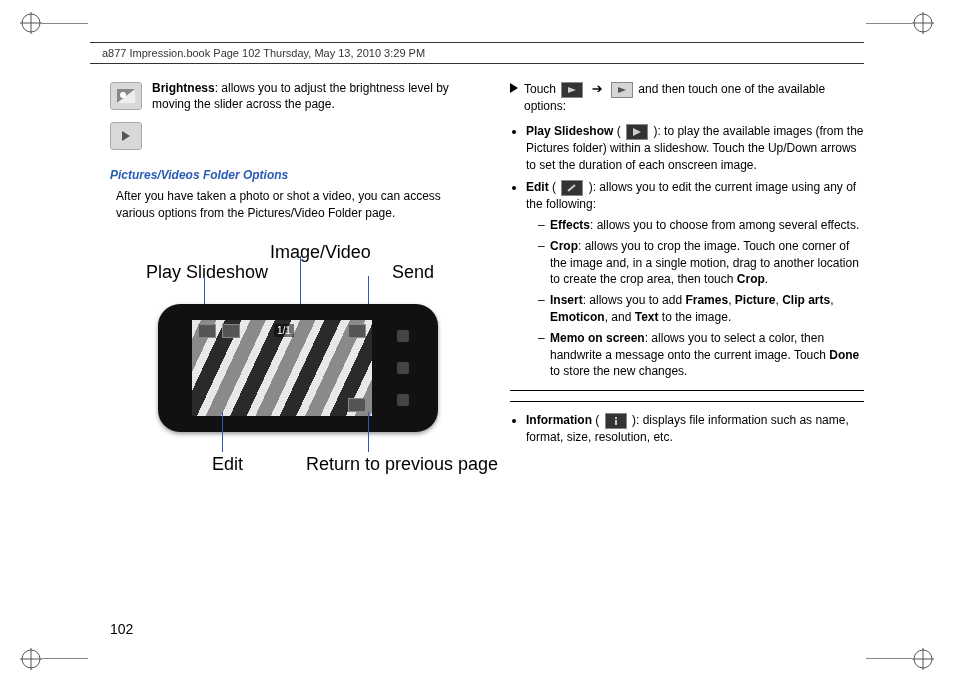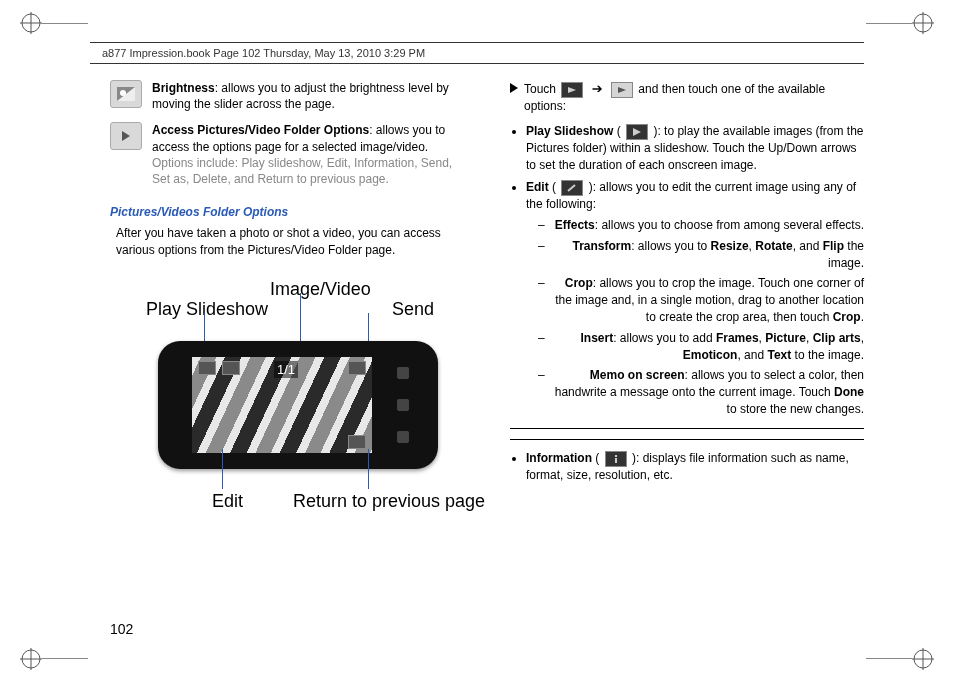--- a/index.html
+++ b/index.html
@@ -50,21 +50,21 @@
     gap: 40px;
   }
   .col {
     flex: 1 1 50%;
     min-width: 0;
   }
   .col-left { flex: 0 0 360px; }
   .col-right { flex: 1; }
 
   
-  .icon-row { display: flex; margin-bottom: 10px; }
+  .icon-row { display: flex; margin-bottom: 10px; align-items: center; }
   .icon-box {
     flex: 0 0 32px;
     height: 28px;
     background: #d9d9d9;
     border: 1px solid #aaa;
     border-radius: 3px;
     display:flex; align-items:center; justify-content:center;
     margin-right: 10px;
   }
   .icon-row-text { flex: 1; line-height: 1.35; }
@@ -103,21 +103,21 @@
     top: 16px;
     width: 180px;
     height: 96px;
     background:
       repeating-linear-gradient(115deg,#e8e8e8 0 8px,#8a8a8a 8px 22px,#e8e8e8 22px 30px,#2a2a2a 30px 45px);
   }
   .phone-icons {
     position:absolute; left:6px; top:4px; display:flex; gap:6px;
   }
   .pi { width:18px; height:14px; background:#555; border:1px solid #888; }
-  .phone-counter { position:absolute; left:82px; top:4px; font-size:13px; color:#fff; background:rgba(0,0,0,0.5); padding:1px 3px; }
+  .phone-counter { position:absolute; left:82px; top:4px; font-size:10px; color:#fff; background:rgba(0,0,0,0.5); padding:1px 3px; }
   .phone-btn-area {
     position:absolute; right:22px; top:16px; width:26px; height:96px;
     display:flex; flex-direction:column; justify-content:space-around; align-items:center;
   }
   .pb { width:12px; height:12px; background:#444; border-radius:2px; }
 
   .page-num { position:absolute; left:110px; bottom:45px; font-size:14px; }
 
   
   .step { display:flex; margin-bottom:8px; line-height:1.4; }
@@ -125,21 +125,21 @@
   .tri { display:inline-block; width:0;height:0;border-top:5px solid transparent;border-bottom:5px solid transparent;border-left:8px solid #000; margin-top:3px;}
   .inline-icon {
     display:inline-flex; vertical-align:middle;
     width:22px; height:16px; background:#333; border:1px solid #888;
     align-items:center; justify-content:center; margin:0 2px;
   }
   .inline-icon-gray { background:#d5d5d5; }
   .arrow { font-size:13px; margin:0 3px; }
   .bullet-list { margin:0; padding:0 0 0 16px; }
   .bullet-list > li { margin-bottom:6px; line-height:1.4; }
-  .dash-list { margin:4px 0 0 0; padding-left:12px; list-style:none;text-align:right; }
+  .dash-list { margin:4px 0 0 0; padding-left:12px; list-style:none; }
   .dash-list > li { position:relative; padding-left:12px; margin-bottom:4px; line-height:1.4;}
   .dash-list > li::before { content:"–"; position:absolute; left:0; top:0; }
   hr.note-rule { border:none; border-top:1px solid #000; margin:10px 0 4px 0;}
   .note-block { font-size:12px; line-height:1.35; }
   .note-block .nlabel { font-weight:bold; }
 </style>
 </head>
 <body>
 
 <div class="crop-mark cm-tl">
@@ -194,23 +194,20 @@
       <div class="icon-row-text">
         <span class="bold">Brightness</span><span>: allows you to adjust the brightness level by moving the slider across the page.</span>
       </div>
     </div>
 
     <div class="icon-row">
       <div class="icon-box">
         <svg width="14" height="14">
             <polygon points="3,2 11,7 3,12" fill="#555"></polygon>
           </svg>
-      </div>
-      <div class="icon-row-text">
-        <span class="bold">Access Pictures/Video Folder Options</span><span>: allows you to access the options page for a selected image/video.</span><span class="gray"> Options include: Play slideshow, Edit, Information, Send, Set as, Delete, and Return to previous page.</span>
       </div>
     </div>
 
     <div class="section-hdg">Pictures/Videos Folder Options</div>
     <div class="para">After you have taken a photo or shot a video, you can access various options from the Pictures/Video Folder page.</div>
 
     <div class="diagram">
 
       <div class="label" style="left:36px; top:28px">Play Slideshow</div>
       <div class="label" style="left:160px; top:8px">Image/Video</div>
@@ -234,21 +231,21 @@
           <div class="pb"></div>
           <div class="pb"></div>
           <div class="pb"></div>
         </div>
       </div>
 
       <div class="callout-line" style="left:112px; top:178px; height:40px"></div>
       <div class="callout-line" style="left:258px; top:178px; height:40px"></div>
 
       <div class="label" style="left:102px; top:220px">Edit</div>
-      <div class="label" style="left:183px; top:220px">Return to previous page</div>
+      <div class="label" style="left:196px; top:220px">Return to previous page</div>
     </div>
   </div>
 
   <div class="col col-right">
 
     <div class="step">
       <div class="step-marker"><span class="tri"></span></div>
       <div>
         <span>Touch</span>
         <span class="inline-icon">
@@ -279,21 +276,20 @@
       <li>
         <span class="bold">Edit</span>
         ( <span class="inline-icon">
             <svg width="12" height="10">
               <line x1="2" y1="8" x2="9" y2="2" stroke="#ccc" stroke-width="2"></line>
             </svg>
           </span>
         <span>): allows you to edit the current image using any of the following:</span>
         <ul class="dash-list">
           <li><span class="bold">Effects</span><span>: allows you to choose from among several effects.</span></li>
-          <li><span class="bold">Transform</span><span>: allows you to </span><span class="bold">Resize</span>, <span class="bold">Rotate</span><span>, and </span><span class="bold">Flip</span><span> the image.</span></li>
           <li><span class="bold">Crop</span><span>: allows you to crop the image. Touch one corner of the image and, in a single motion, drag to another location to create the crop area, then touch </span><span class="bold">Crop</span>.</li>
           <li><span class="bold">Insert</span><span>: allows you to add </span><span class="bold">Frames</span>, <span class="bold">Picture</span>, <span class="bold">Clip arts</span>, <span class="bold">Emoticon</span><span>, and </span><span class="bold">Text</span><span> to the image.</span></li>
           <li><span class="bold">Memo on screen</span><span>: allows you to select a color, then handwrite a message onto the current image. Touch </span><span class="bold">Done</span><span> to store the new changes.</span></li>
         </ul>
       </li>
     </ul>
 
     <hr class="note-rule">
     <hr class="note-rule">
 

